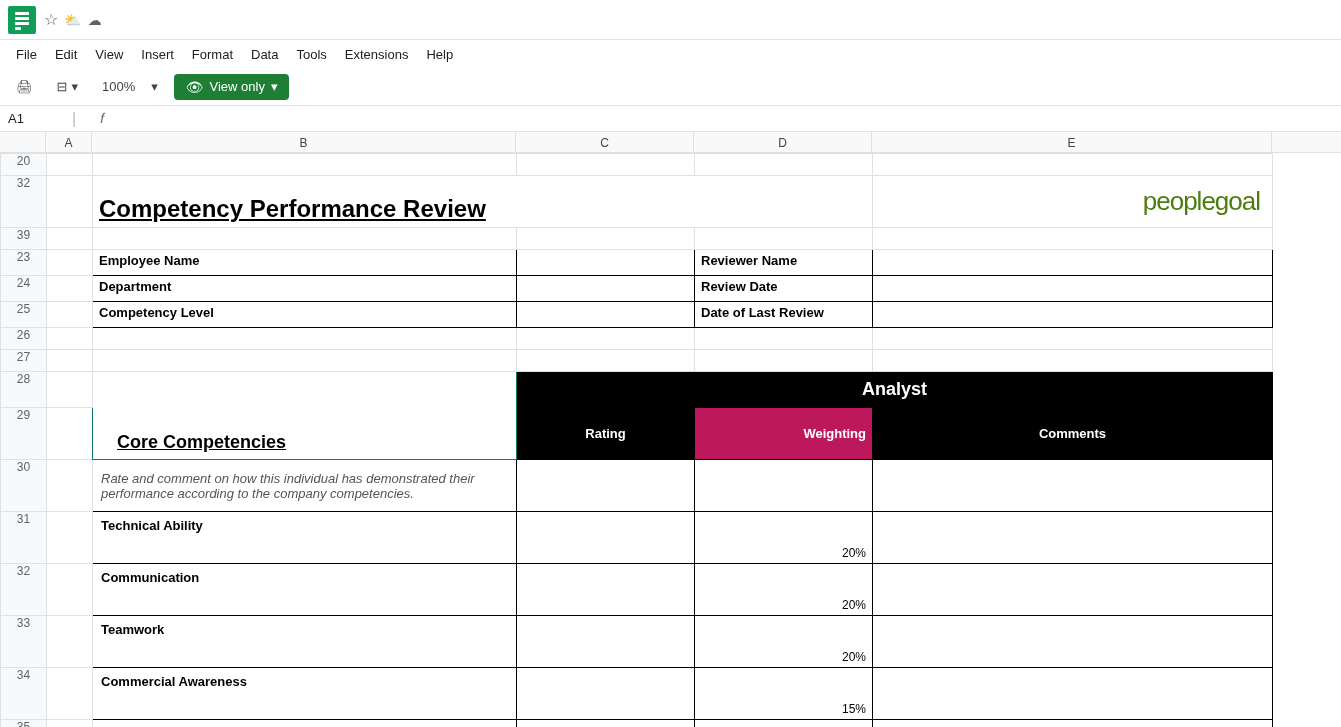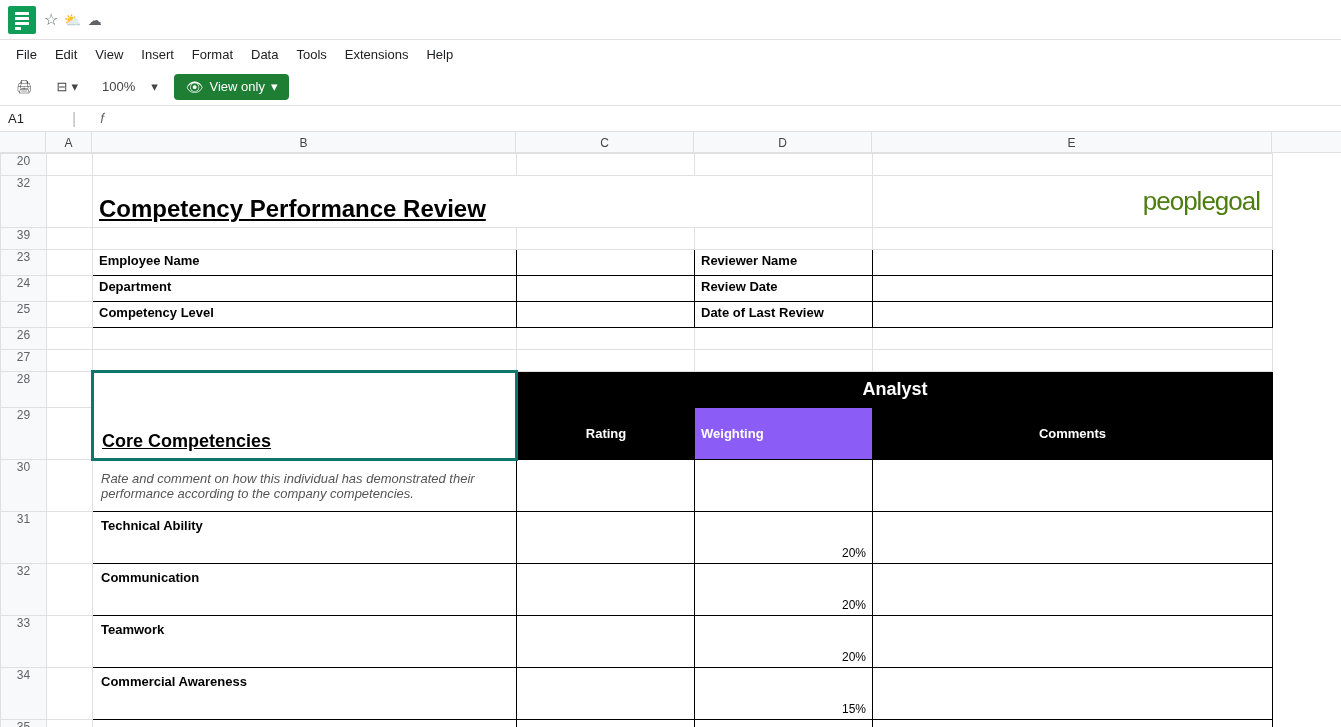--- a/index.html
+++ b/index.html
@@ -229,36 +229,36 @@
         <td></td>
         <td></td>
         <td></td>
         <td></td>
         <td></td>
       </tr>
 
       <tr style="height:36px;">
         <td class="rn">28</td>
         <td></td>
-        <td rowspan="2" style="border:3px solid #0f766e; padding:6px 8px; vertical-align:bottom;">
+        <td rowspan="2" style="border:1px solid #0f766e; padding:6px 24px; vertical-align:bottom;">
           <span style="font-size:18px; font-weight:bold; text-decoration:underline;">Core Competencies</span>
         </td>
         <td colspan="3" style="border:1px solid #000; background:#000; color:#fff; text-align:center; font-size:18px; font-weight:bold; vertical-align:middle; padding:6px;">
           <span>Analyst</span>
         </td>
       </tr>
 
       <tr style="height:52px;">
         <td class="rn">29</td>
         <td></td>
 
         <td style="border:1px solid #000; background:#000; color:#fff; text-align:center; font-weight:bold; vertical-align:middle; padding:6px;">
           <span>Rating</span>
         </td>
-        <td style="border:1px solid #000; background:#8b5cf6; color:#fff; text-align:left; font-weight:bold; vertical-align:middle; padding:6px;">
+        <td style="border:1px solid #000; background:#be185d; color:#fff; text-align:right; font-weight:bold; vertical-align:middle; padding:6px;">
           <span>Weighting</span>
         </td>
         <td style="border:1px solid #000; background:#000; color:#fff; text-align:center; font-weight:bold; vertical-align:middle; padding:6px;">
           <span>Comments</span>
         </td>
       </tr>
 
       <tr style="height:52px;">
         <td class="rn">30</td>
         <td></td>

